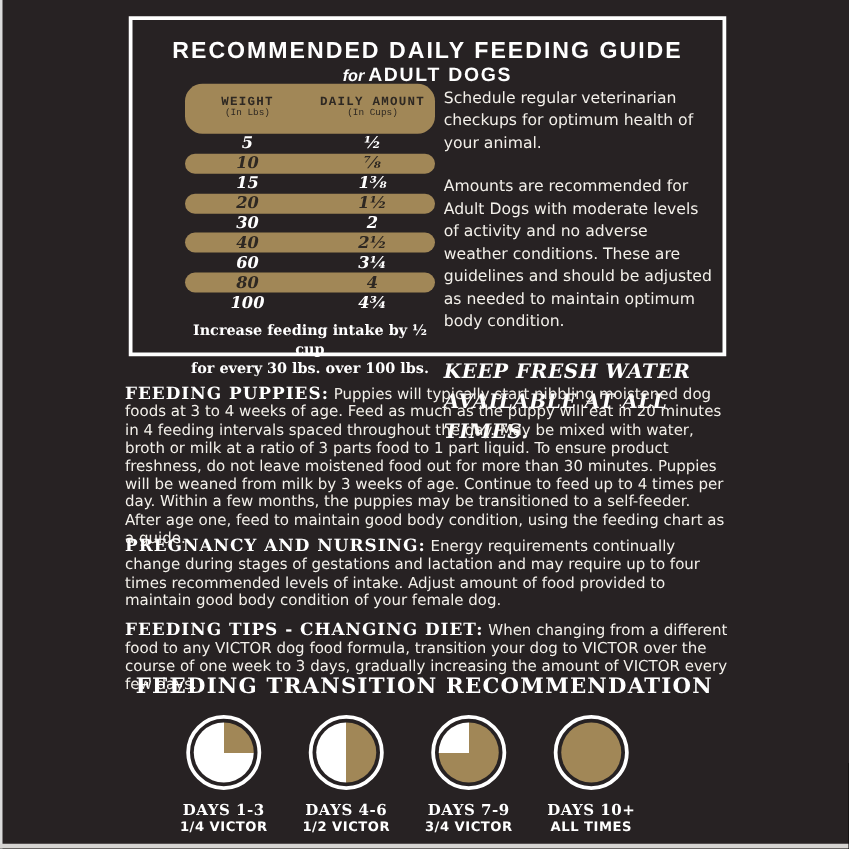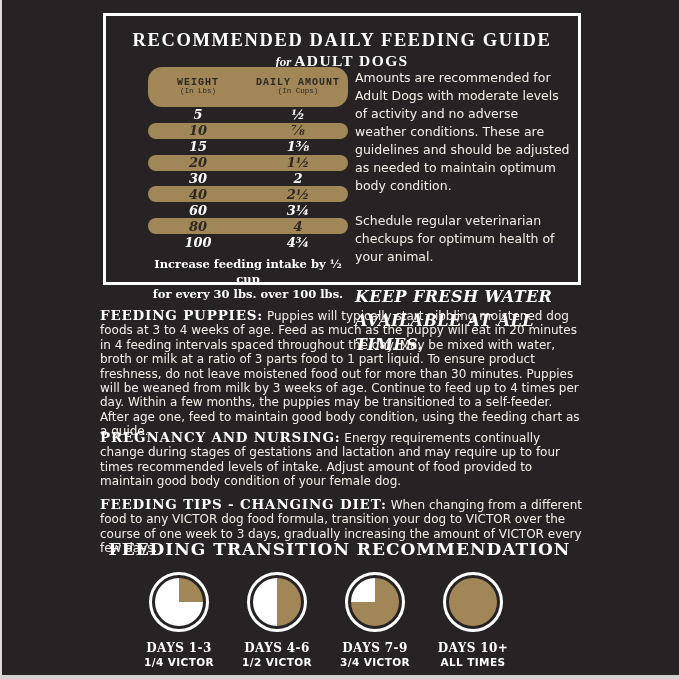--- a/index.html
+++ b/index.html
@@ -4,21 +4,21 @@
 <style>
   html,body{margin:0;padding:0;background:#000;}
   .canvas{position:relative;width:679px;height:679px;background:#272223;overflow:hidden;
           font-family:"DejaVu Sans",sans-serif;}
   .edge-left{position:absolute;left:0;top:0;width:2px;height:100%;background:#dcdcdc;}
   .edge-bottom{position:absolute;left:0;bottom:0;width:100%;height:4px;background:#d6d4d2;}
 
   
   .guide-box{position:absolute;left:103px;top:13px;width:472px;height:266px;border:3px solid #ffffff;}
   .box-title{margin-top:13px;text-align:center;color:#ffffff;
-             font-family:Liberation Serif, serif;font-weight:bold;}
+             font-family:Liberation Sans, sans-serif;font-weight:bold;}
   .title-line1{font-size:18.5px;letter-spacing:1.6px;line-height:1.2;}
   .title-line2{font-size:15.5px;letter-spacing:1.4px;line-height:1.25;}
   .title-for{font-style:italic;font-size:13px;letter-spacing:0;text-transform:lowercase;margin-right:3px;}
 
   
   .table-area{position:absolute;left:42px;top:51px;width:200px;}
   .thead{display:flex;align-items:center;height:40px;border-radius:14px;background:#a18757;
          font-family:Liberation Mono, monospace;color:#2e2822;text-align:center;}
   .th{flex:1;line-height:1.05;}
   .th-main{font-size:10px;font-weight:bold;letter-spacing:1px;}
@@ -118,22 +118,22 @@
           <div class="td">100</div>
           <div class="td">4¾</div>
         </div>
       <div class="table-note">
         <div>Increase feeding intake by ½ cup</div>
         <div>for every 30 lbs. over 100 lbs.</div>
       </div>
     </div>
 
     <div class="right-col">
+      <p class="right-para">Schedule regular veterinarian checkups for optimum health of your animal.</p>
       <p class="right-para">Amounts are recommended for Adult Dogs with moderate levels of activity and no adverse weather conditions. These are guidelines and should be adjusted as needed to maintain optimum body condition.</p>
-      <p class="right-para">Schedule regular veterinarian checkups for optimum health of your animal.</p>
       <div class="emphasis">
         <div>KEEP FRESH WATER</div>
         <div>AVAILABLE AT ALL TIMES.</div>
       </div>
     </div>
   </div>
 
   <p class="section sec-puppies">
     <span class="section-heading">FEEDING PUPPIES:</span>
     <span>Puppies will typically start nibbling moistened dog foods at 3 to 4 weeks of age. Feed as much as the puppy will eat in 20 minutes in 4 feeding intervals spaced throughout the day. May be mixed with water, broth or milk at a ratio of 3 parts food to 1 part liquid. To ensure product freshness, do not leave moistened food out for more than 30 minutes. Puppies will be weaned from milk by 3 weeks of age. Continue to feed up to 4 times per day. Within a few months, the puppies may be transitioned to a self-feeder. After age one, feed to maintain good body condition, using the feeding chart as a guide.</span>

